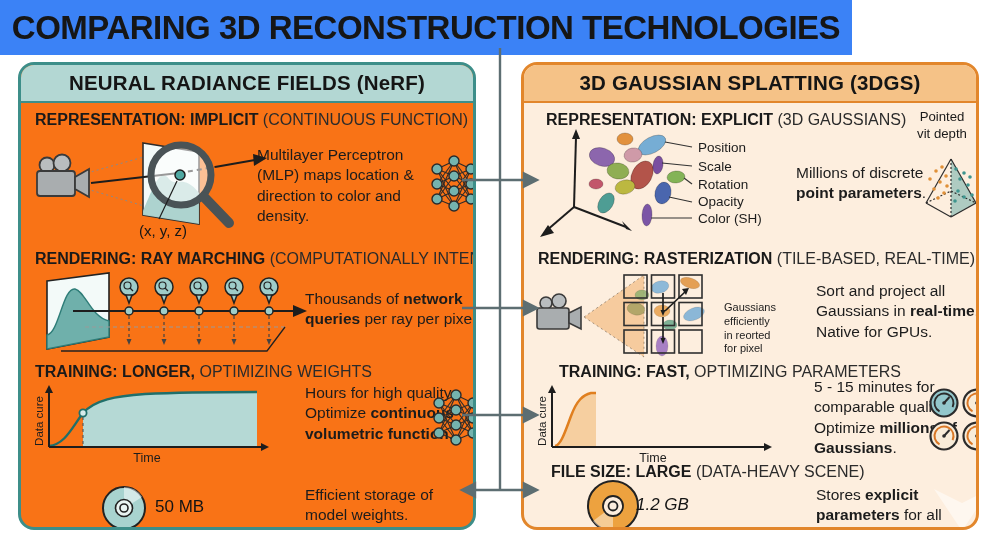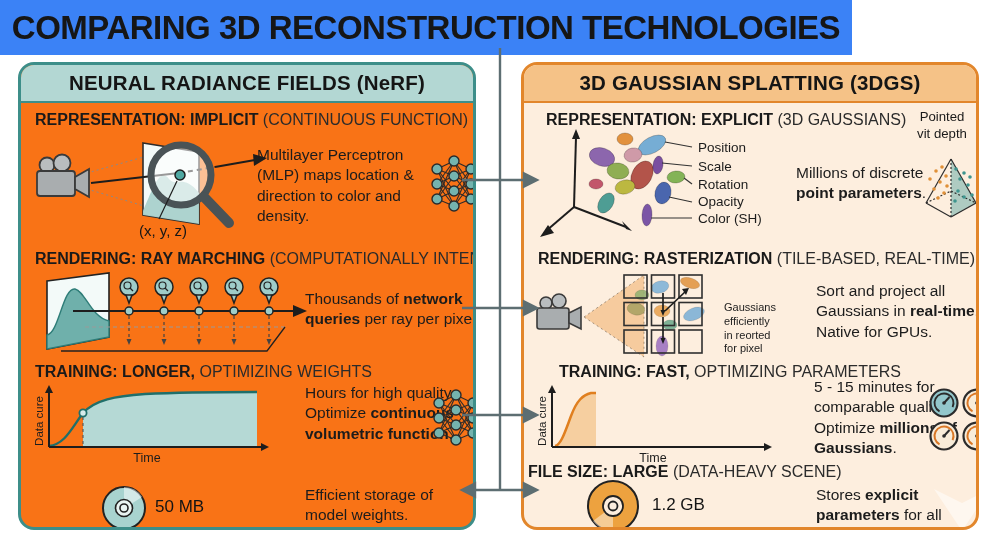--- a/index.html
+++ b/index.html
@@ -429,30 +429,30 @@
           <circle r="1.8" fill="#2b2b2b"></circle>
       </g>
       <g transform="translate(49,49)">
         <circle r="13.5" fill="#f8ecd9" stroke="#2b2b2b" stroke-width="2.2"></circle>
         <circle r="9.5" fill="none" stroke="#d97726" stroke-width="2" stroke-dasharray="44 16" transform="rotate(118)"></circle>
         <line x1="0" y1="0" x2="5.5" y2="-6" stroke="#2b2b2b" stroke-width="2"></line>
           <circle r="1.8" fill="#2b2b2b"></circle>
       </g>
     </svg>
 
-    <div class="abs sec-head" style="left:4px; top:398px;">
+    <div class="abs sec-head" style="left:27px; top:398px;">
       <b>FILE SIZE: LARGE</b><span class="rest"> (DATA-HEAVY SCENE)</span>
     </div>
     <svg class="abs" style="left:62px; top:414px;" width="54" height="54" viewBox="0 0 54 54">
       <circle cx="27" cy="27" r="25" fill="#eda23f" stroke="#222" stroke-width="2"></circle>
       <path d="M27,52 A25,25 0 0 1 7,42 L19,33 A10,10 0 0 0 27,37 Z" fill="rgba(255,255,255,0.45)"></path>
       <circle cx="27" cy="27" r="10" fill="#fdeede" stroke="#222" stroke-width="1.8"></circle>
       <circle cx="27" cy="27" r="4.5" fill="none" stroke="#222" stroke-width="1.8"></circle>
     </svg>
-    <div class="abs size-label" style="left:128px; top:430px;">1.2 GB</div>
+    <div class="abs size-label" style="left:112px; top:430px;font-style:italic;">1.2 GB</div>
     <div class="abs body-text" style="left:292px; top:420px; width:180px;">
       <span>Stores </span><b>explicit parameters</b><span> for all primitives.</span>
     </div>
 
     <svg class="abs" style="left:408px; top:418px;" width="60" height="50" viewBox="0 0 60 50">
       <polygon points="2,6 30,20 58,6 30,48" fill="rgba(255,255,255,0.5)"></polygon>
     </svg>
   </div>
 
   <svg id="connectors" width="1000" height="545" viewBox="0 0 1000 545">

